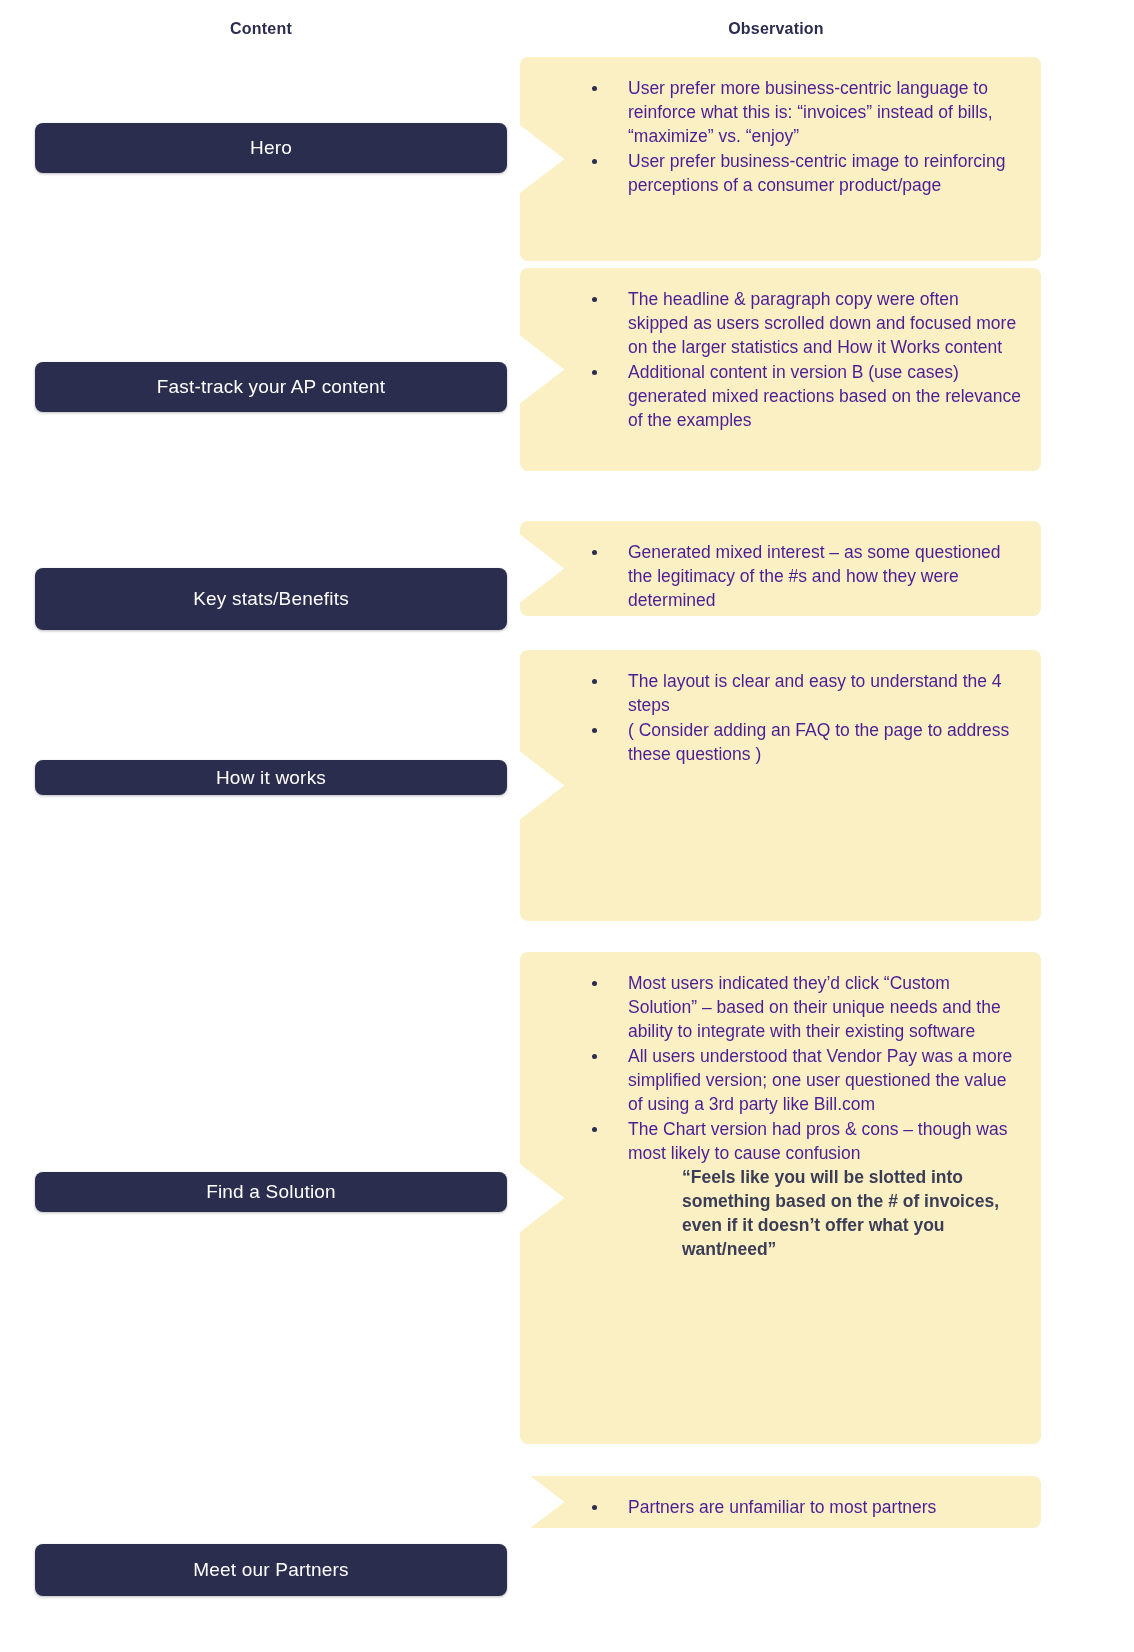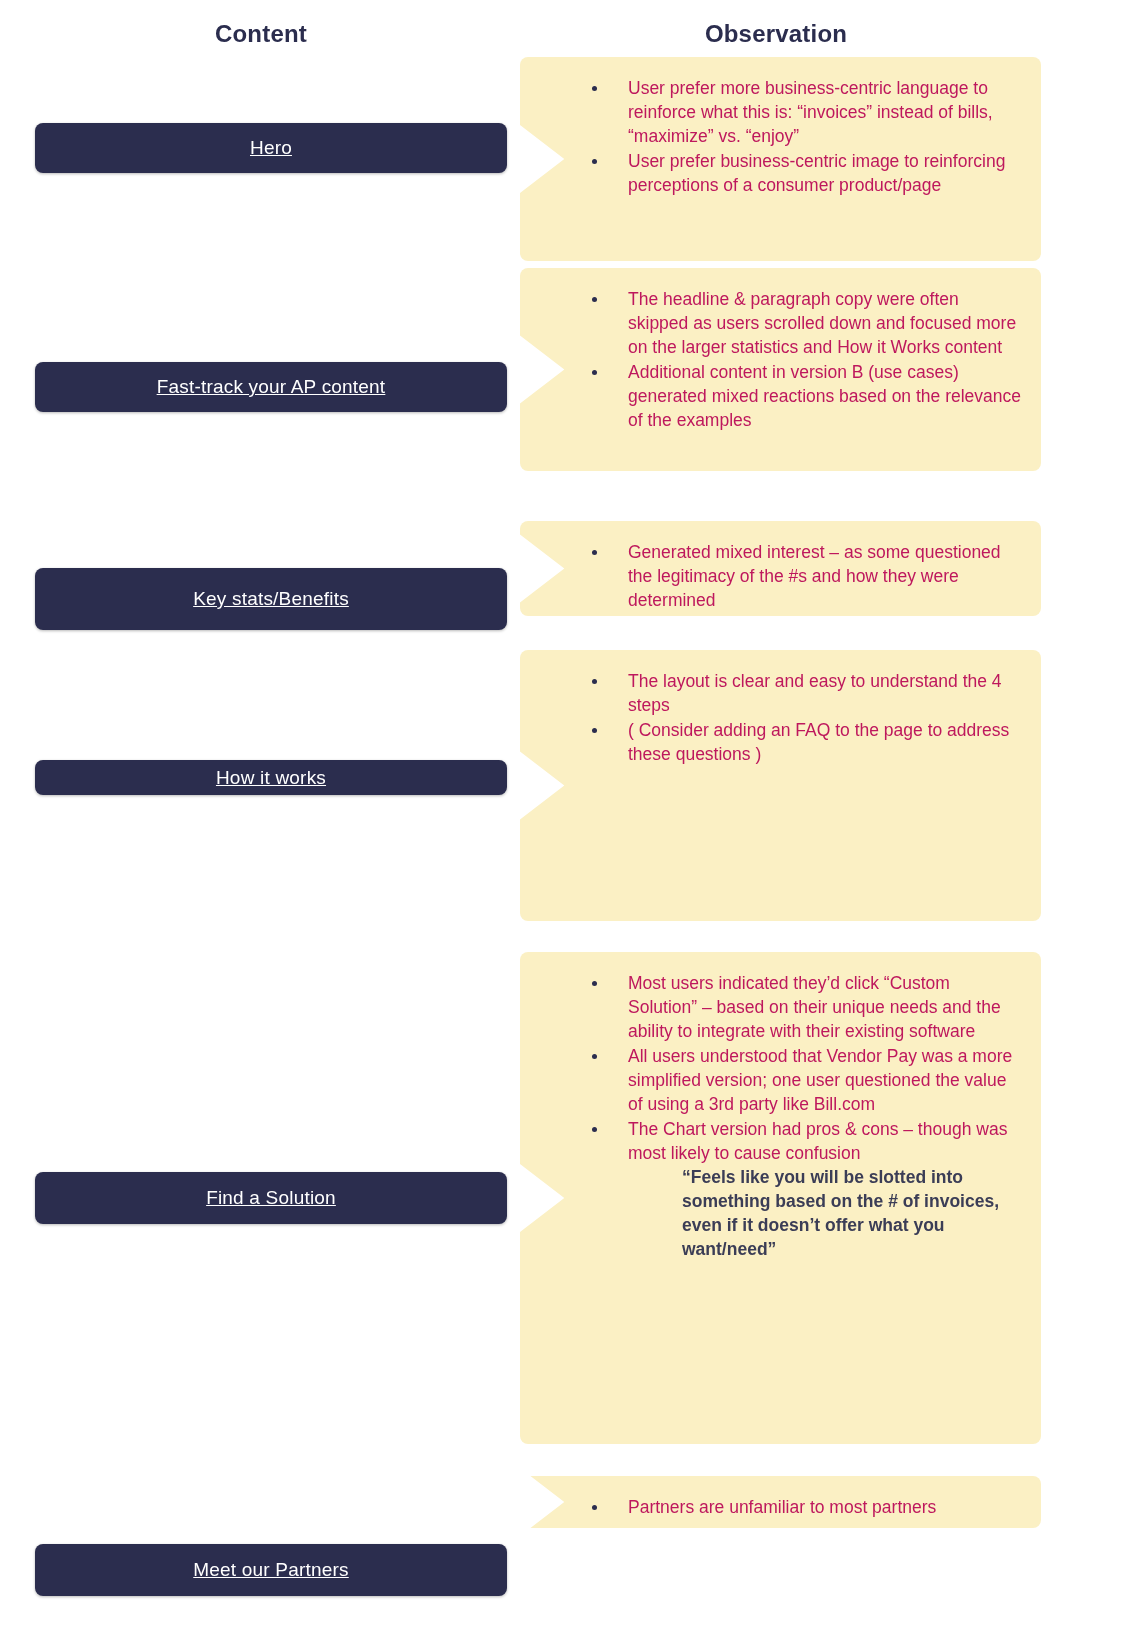--- a/index.html
+++ b/index.html
@@ -22,21 +22,21 @@
   
   .headers {
     position: absolute;
     top: 20px;
     left: 0;
     width: 1134px;
     height: 36px;
   }
   .col-header {
     position: absolute;
-    font-size: 24px;
+    font-size: 16px;
     font-weight: 600;
     color: #2b2d4e;
     letter-spacing: 0.2px;
     white-space: nowrap;
   }
   .col-header.content-h   { left: 261px; transform: translateX(-50%); }
   .col-header.observation-h{ left: 776px; transform: translateX(-50%); }
 
   
   .row {
@@ -58,21 +58,20 @@
     box-shadow: 0 1px 3px rgba(0,0,0,0.28);
   }
   .content-box-label {
     color: #ffffff;
     font-size: 19px;
     font-weight: 400;
     letter-spacing: 0.2px;
     text-align: center;
     line-height: 1.25;
     padding: 0 14px;
-    text-decoration: underline;
   }
 
   
   .observation-box {
     position: absolute;
     left: 520px;
     width: 521px;
     background: #fbf0c4;
     border-radius: 8px;
     clip-path: polygon(
@@ -89,21 +88,21 @@
     padding: 20px 18px 20px 54px;
   }
 
   ul.bullets { list-style: none; }
 
   ul.bullets > li {
     position: relative;
     padding-left: 54px;
     font-size: 17.5px;
     line-height: 1.37;
-    color: #be185d;
+    color: #4c1d95;
     margin-bottom: 0;
   }
   ul.bullets > li + li { margin-top: 1px; }
 
   ul.bullets > li::before {
     content: "";
     position: absolute;
     left: 18px;
     top: 9px;
     width: 5px;
@@ -178,21 +177,21 @@
         <div class="observation-box" style="top: 650px; height: 271px;">
           <div class="observation-inner">
             <ul class="bullets">
               <li>The layout is clear and easy to understand the 4 steps</li>
               <li>( Consider adding an FAQ to the page to address these questions )</li>
             </ul>
           </div>
         </div>
       </div>
       <div class="row" style="top: 0px;">
-        <div class="content-box" style="top: 1172px; height: 52px;">
+        <div class="content-box" style="top: 1172px; height: 40px;">
           <div class="content-box-label">Find a Solution</div>
         </div>
         <div class="observation-box" style="top: 952px; height: 492px;">
           <div class="observation-inner">
             <ul class="bullets">
               <li>Most users indicated they’d click “Custom Solution” – based on their unique needs and the ability to integrate with their existing software</li>
               <li>All users understood that Vendor Pay was a more simplified version; one user questioned the value of using a 3rd party like Bill.com</li>
               <li>The Chart version had pros &amp; cons – though was most likely to cause confusion</li>
             </ul>
             <div class="subnote">“Feels like you will be slotted into something based on the # of invoices, even if it doesn’t offer what you want/need”</div>

